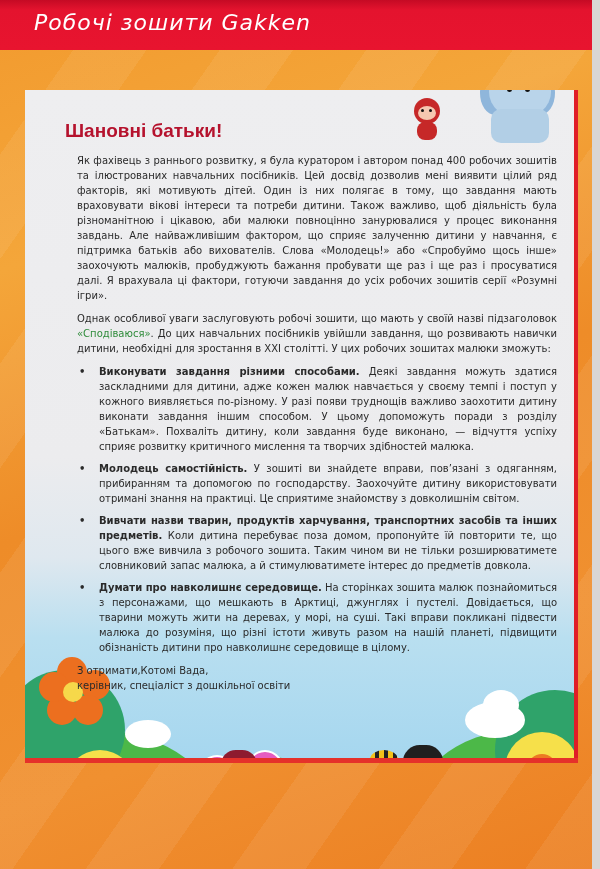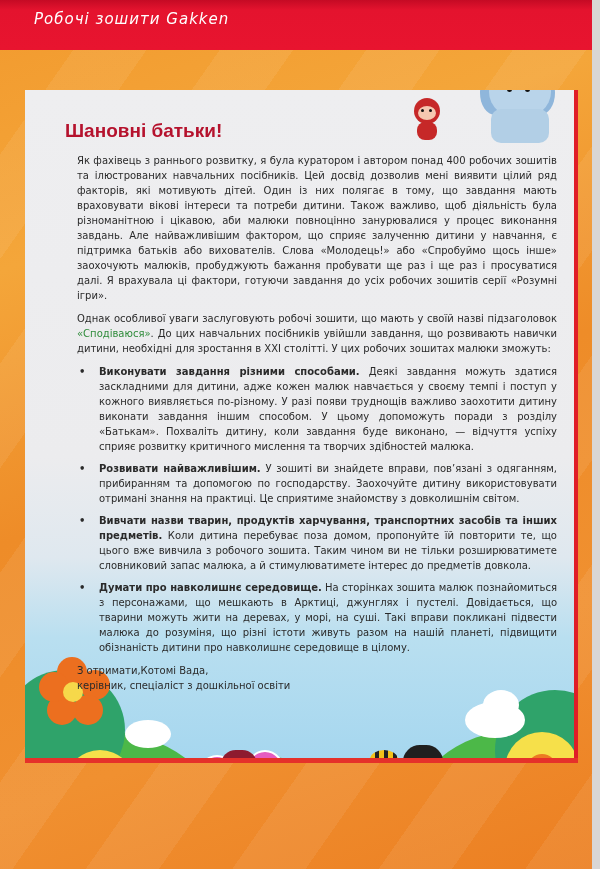--- a/index.html
+++ b/index.html
@@ -8,21 +8,21 @@
     position: relative;
     font-family: "DejaVu Sans", sans-serif;
     background: linear-gradient(160deg, #f29a2e 0%, #f4a63a 25%, #ee8c28 50%, #f09030 75%, #ec7f22 100%);
   }
   .header-band {
     position: absolute; left: 0; top: 0; width: 600px; height: 50px;
     background: linear-gradient(180deg, #c50a24 0%, #e4132e 20%, #e8142f 100%);
   }
   .header-title {
     position: absolute; left: 34px; top: 10px;
-    color: #ffffff; font-size: 15px; letter-spacing: 1px;
+    color: #ffffff; font-size: 22px; letter-spacing: 1px;
     font-family: "DejaVu Sans", sans-serif; font-style: italic;
   }
   .right-strip {
     position: absolute; right: 0; top: 0; width: 8px; height: 869px;
     background: #d9d6d4;
   }
   .stripes {
     position: absolute; left: 0; top: 50px; width: 600px; height: 819px;
     background: repeating-linear-gradient(125deg, rgba(255,255,255,0.00) 0px, rgba(255,255,255,0.00) 60px, rgba(255,255,255,0.07) 60px, rgba(255,255,255,0.07) 120px);
   }
@@ -159,21 +159,21 @@
       <span>Однак особливої уваги заслуговують робочі зошити, що мають у своїй назві підзаголовок </span><span class="green">«Сподіваюся»</span><span>. До цих навчальних посібників увійшли завдання, що розвивають навички дитини, необхідні для зростання в XXI столітті. У цих робочих зошитах малюки зможуть:</span>
     </p>
 
     <ul class="bullets">
       <li>
         <span class="dot">•</span>
         <b>Виконувати завдання різними способами.</b><span> Деякі завдання можуть здатися заскладними для дитини, адже кожен малюк навчається у своєму темпі і поступ у кожного виявляється по-різному. У разі появи труднощів важливо заохотити дитину виконати завдання іншим способом. У цьому допоможуть поради з розділу «Батькам». Похваліть дитину, коли завдання буде виконано, — відчуття успіху сприяє розвитку критичного мислення та творчих здібностей малюка.</span>
       </li>
       <li>
         <span class="dot">•</span>
-        <b>Розвивати найважливішим.</b><span> У зошиті ви знайдете вправи, пов’язані з одяганням, прибиранням та допомогою по господарству. Заохочуйте дитину використовувати отримані знання на практиці. Це сприятиме знайомству з довколишнім світом.</span>
+        <b>Молодець самостійність.</b><span> У зошиті ви знайдете вправи, пов’язані з одяганням, прибиранням та допомогою по господарству. Заохочуйте дитину використовувати отримані знання на практиці. Це сприятиме знайомству з довколишнім світом.</span>
       </li>
       <li>
         <span class="dot">•</span>
         <b>Вивчати назви тварин, продуктів харчування, транспортних засобів та інших предметів.</b><span> Коли дитина перебуває поза домом, пропонуйте їй повторити те, що цього вже вивчила з робочого зошита. Таким чином ви не тільки розширюватимете словниковий запас малюка, а й стимулюватимете інтерес до предметів довкола.</span>
       </li>
       <li>
         <span class="dot">•</span>
         <b>Думати про навколишнє середовище.</b><span> На сторінках зошита малюк познайомиться з персонажами, що мешкають в Арктиці, джунглях і пустелі. Довідається, що тварини можуть жити на деревах, у морі, на суші. Такі вправи покликані підвести малюка до розуміня, що різні істоти живуть разом на нашій планеті, підвищити обізнаність дитини про навколишнє середовище в цілому.</span>
       </li>
     </ul>

